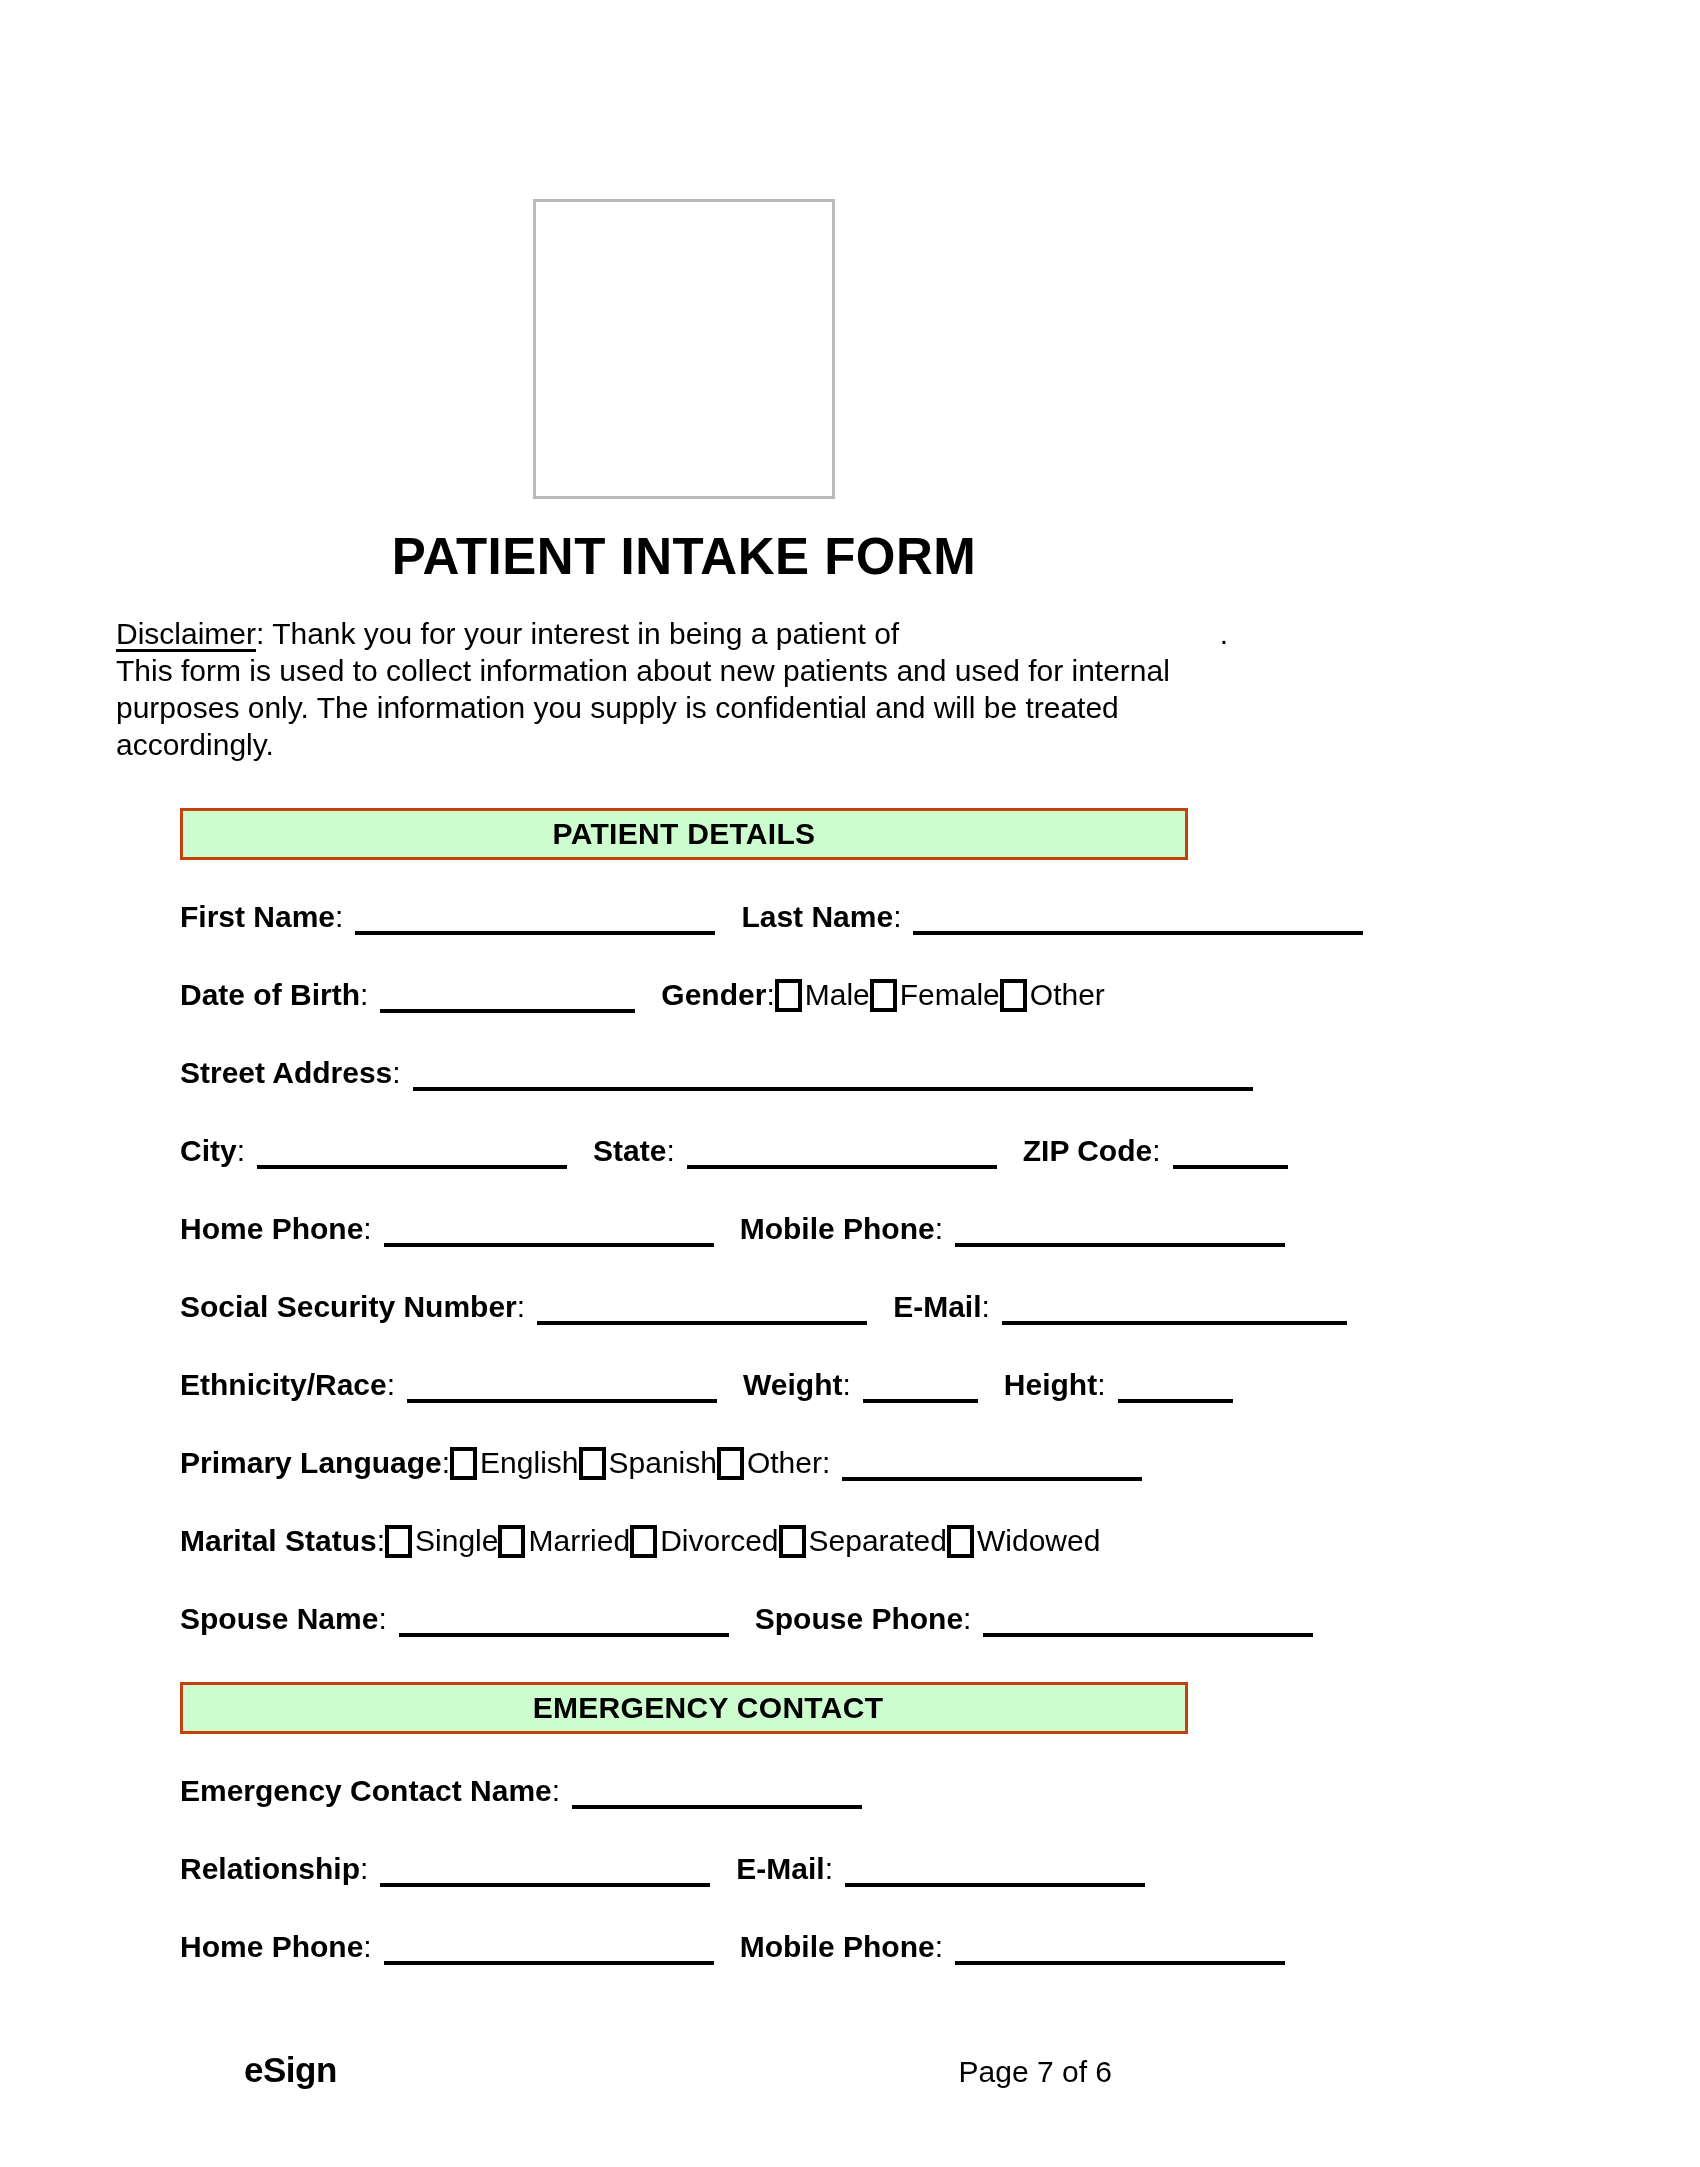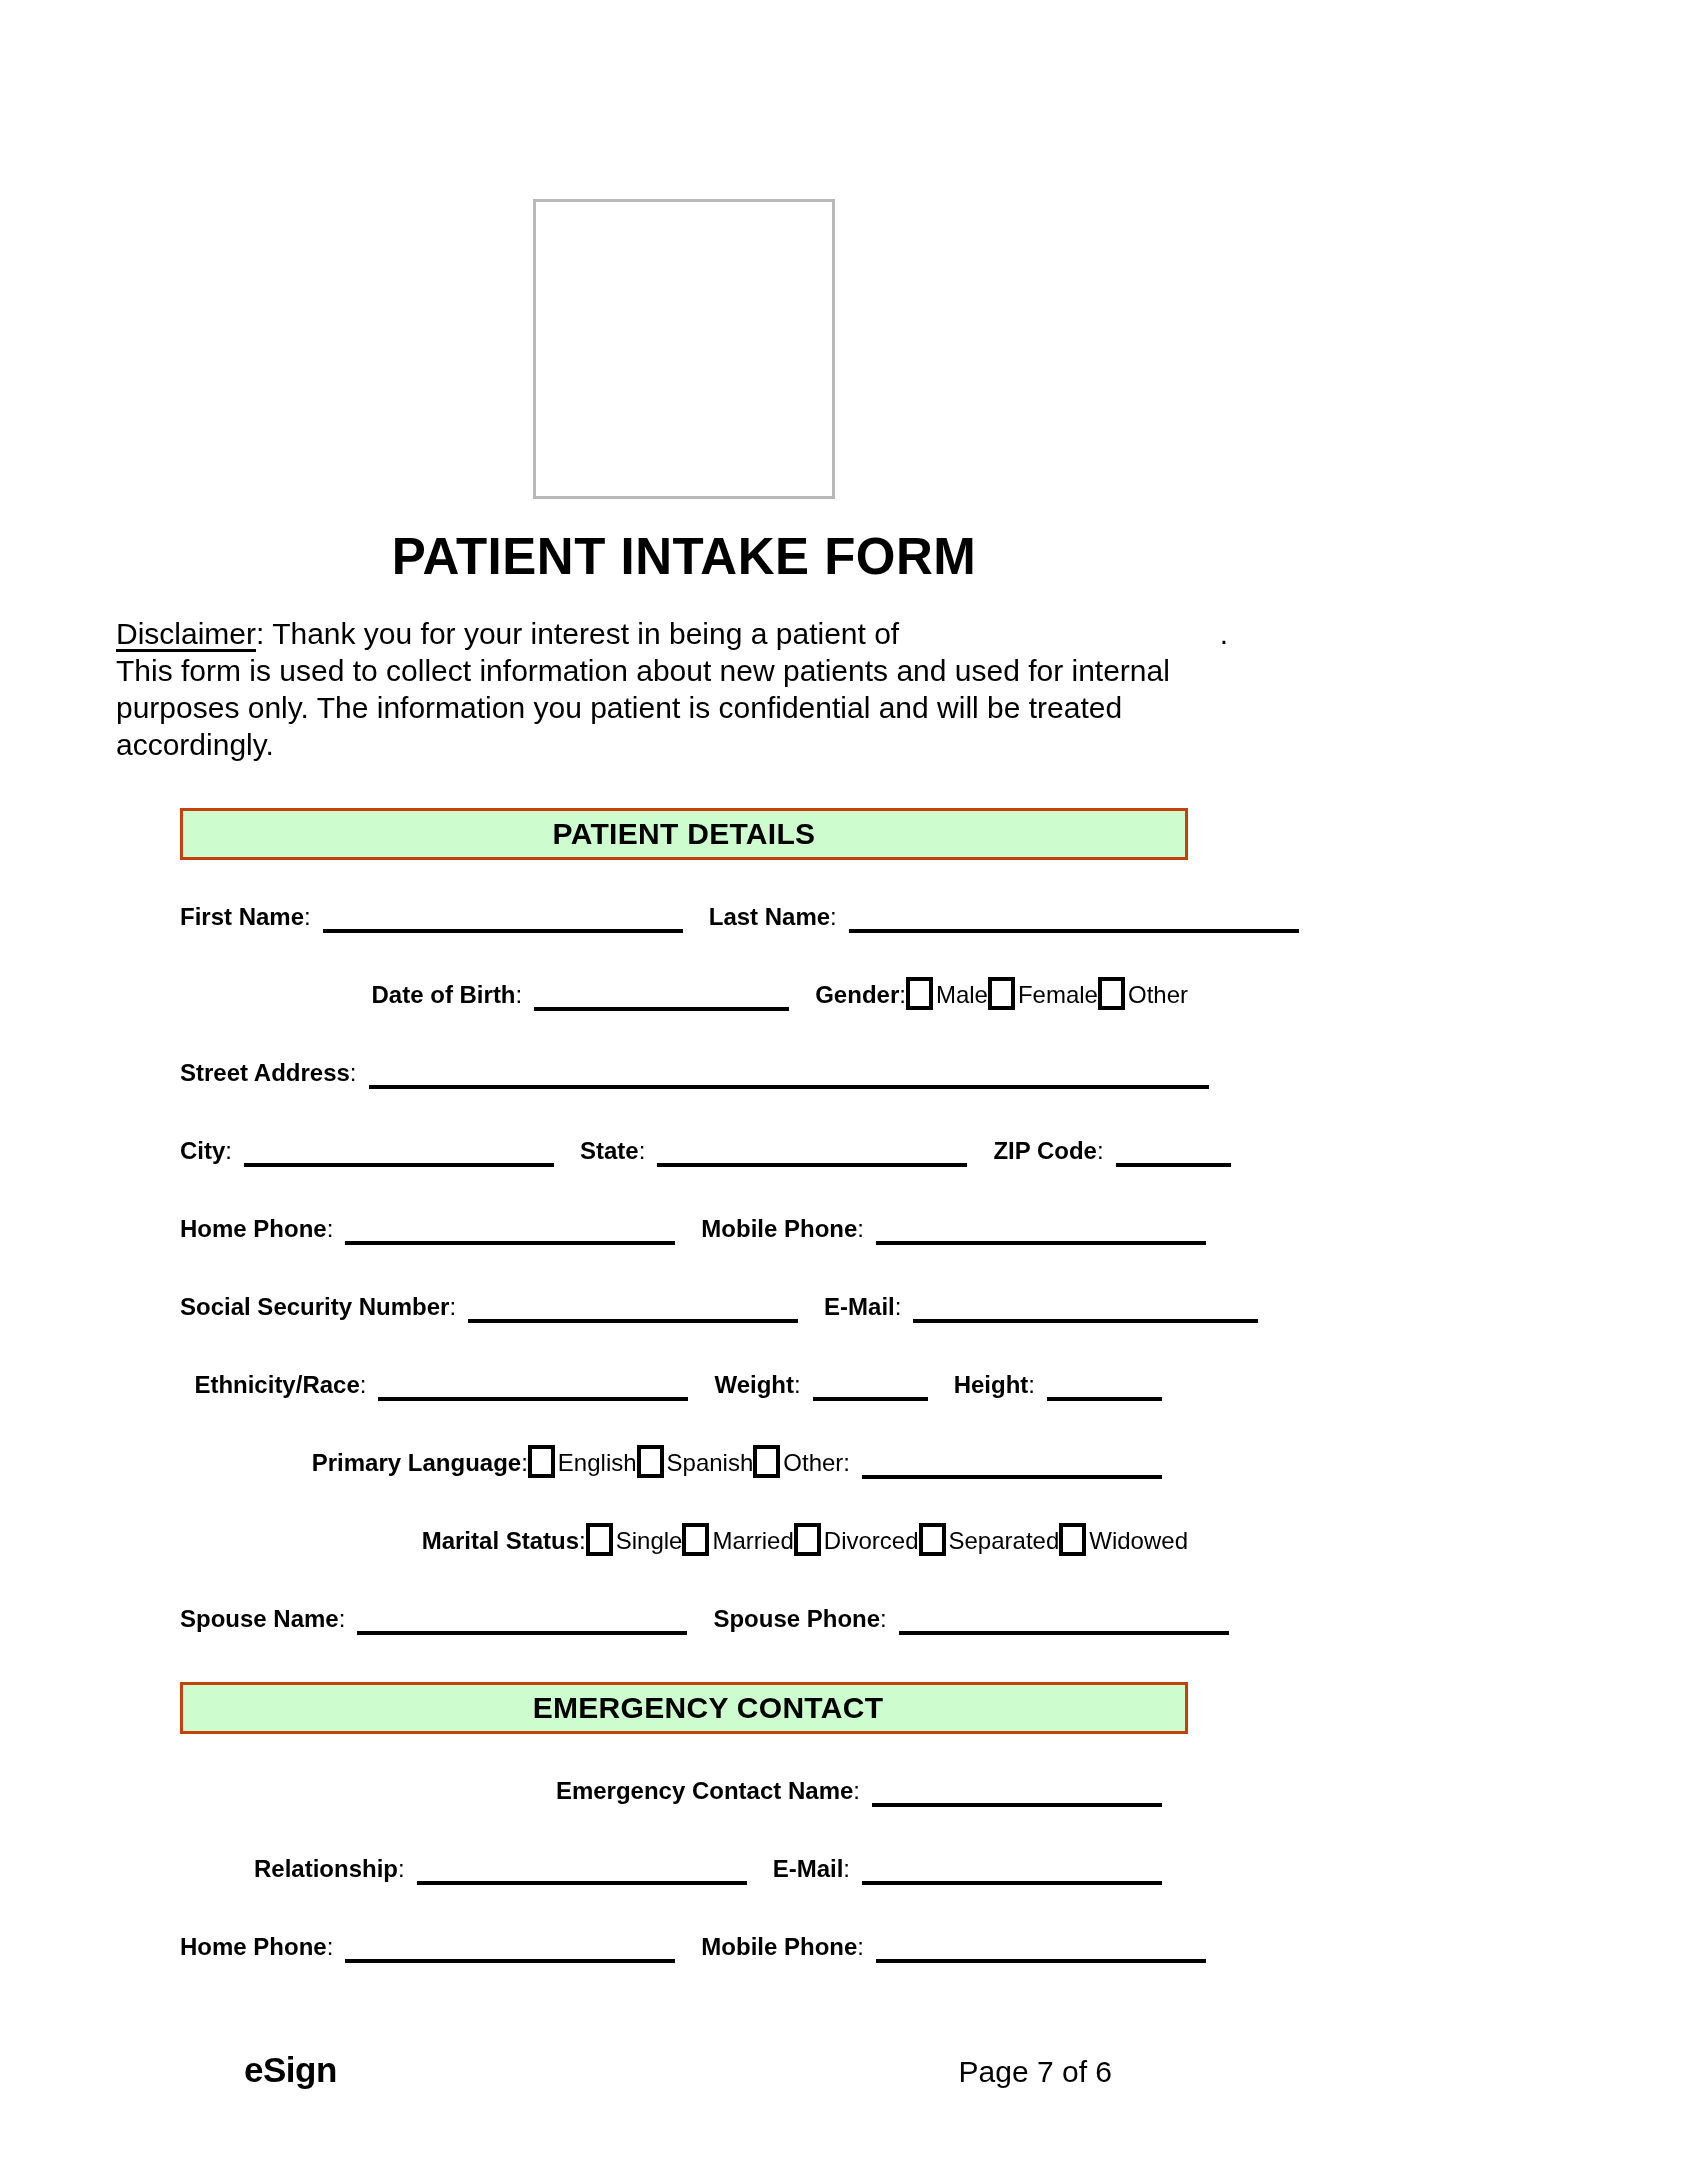--- a/index.html
+++ b/index.html
@@ -23,21 +23,21 @@
   .dspacer{flex:1;}
   .dperiod{margin-right:24px;}
   .banner{
     box-sizing:border-box;margin:45px 180px 0;height:52px;
     border:3px solid #c2410c;background:#cdfccf;
     display:flex;align-items:center;justify-content:center;
     font-size:30px;font-weight:bold;letter-spacing:.3px;
   }
   .banner.second{margin-top:42px;padding-left:48px;}
   .rows{margin:36px 180px 0;}
-  .row{height:42px;line-height:42px;margin-bottom:36px;font-size:24px;white-space:nowrap;text-align:right;}
+  .row{height:42px;line-height:42px;margin-bottom:36px;font-size:30px;white-space:nowrap;}
   .lbl b{font-weight:bold;}
   .lbl .c{font-weight:normal;}
   .blank{
     display:inline-block;height:30px;
     border-bottom:4px solid #000000;
     vertical-align:-8px;margin-left:12px;margin-right:26px;
   }
   .opt{display:inline-block;}
   .cb{
     display:inline-block;box-sizing:border-box;
@@ -61,21 +61,21 @@
   <h1 class="title">PATIENT INTAKE FORM</h1>
 
   <div class="disclaimer">
     <div class="dline1">
       <span class="dlabel">Disclaimer</span>
         <span>: Thank you for your interest in being a patient of</span>
       <span class="dspacer"></span>
       <span class="dperiod">.</span>
     </div>
     <div>This form is used to collect information about new patients and used for internal</div>
-    <div>purposes only. The information you patient is confidential and will be treated accordingly.</div>
+    <div>purposes only. The information you supply is confidential and will be treated accordingly.</div>
   </div>
 
   <section>
     <div class="banner">
       <span>PATIENT DETAILS</span>
     </div>
     <div class="rows">
         <div class="row"><span class="lbl"><b>First Name</b><span class="c">:</span></span><span class="blank" style="width: 360px;"></span><span class="lbl"><b>Last Name</b><span class="c">:</span></span><span class="blank" style="width: 450px;"></span></div>
         <div class="row"><span class="lbl"><b>Date of Birth</b><span class="c">:</span></span><span class="blank" style="width: 255px;"></span><span class="lbl"><b>Gender</b><span class="c">:</span></span><span class="opt"><span class="cb"></span><span>Male</span></span><span class="opt"><span class="cb"></span><span>Female</span></span><span class="opt"><span class="cb"></span><span>Other</span></span></div>
         <div class="row"><span class="lbl"><b>Street Address</b><span class="c">:</span></span><span class="blank" style="width: 840px;"></span></div>

